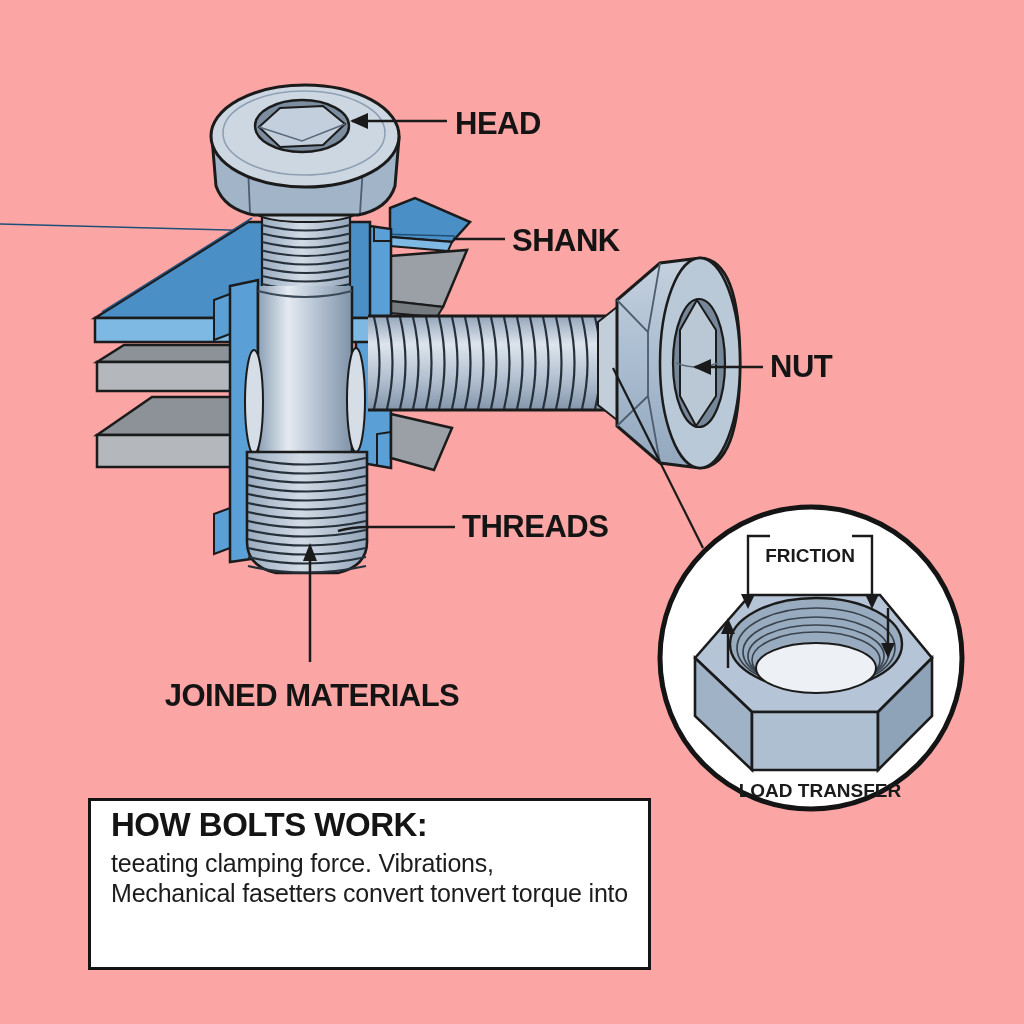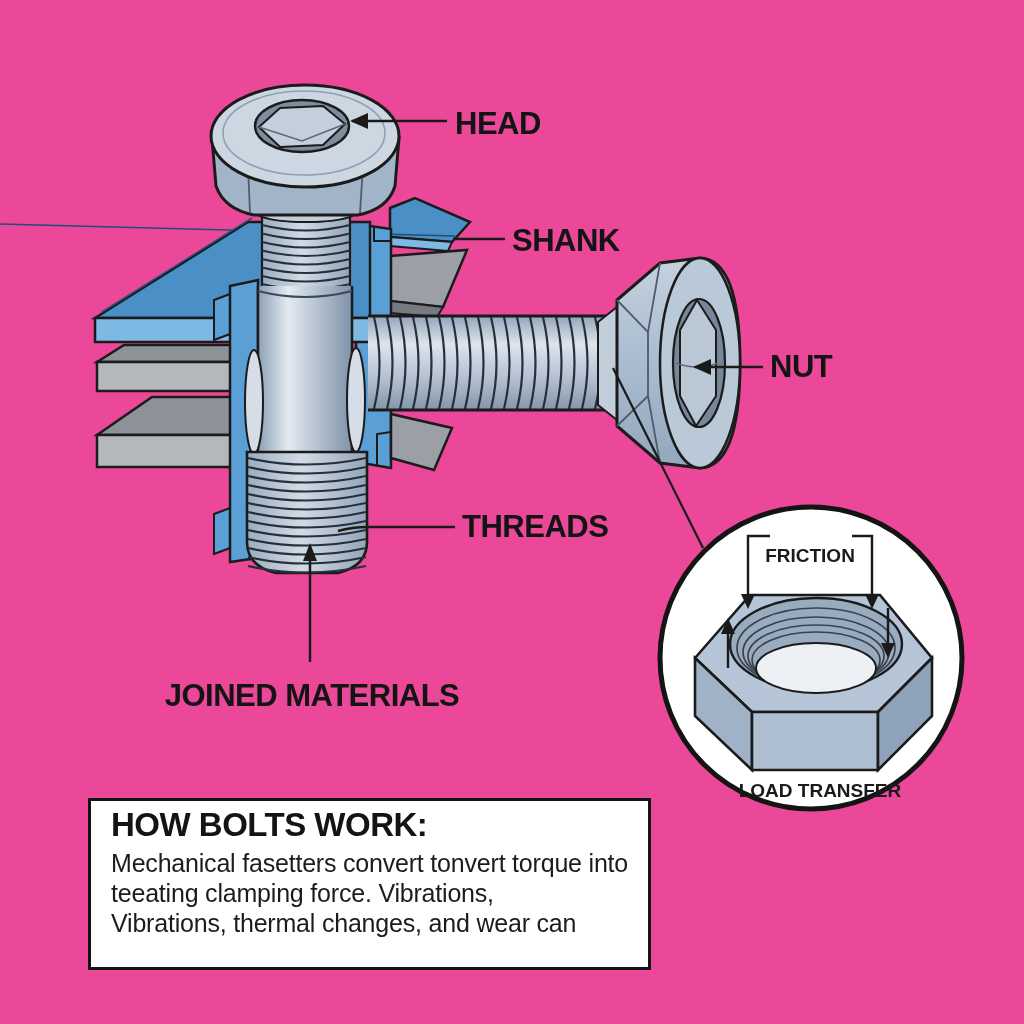--- a/index.html
+++ b/index.html
@@ -1,17 +1,17 @@
 <!DOCTYPE html>
 <html><head>
 <meta charset="utf-8">
 <style>
   html,body{margin:0;padding:0;background:#ffffff;}
   .canvas{
-    position:relative;width:1024px;height:1024px;background:#ec4899;overflow:hidden;
+    position:relative;width:1024px;height:1024px;background:#fca5a5;overflow:hidden;
     font-family:"Liberation Sans", sans-serif;
   }
   svg{position:absolute;left:0;top:0;}
   .part-label{
     font-family:"Liberation Sans", sans-serif;
     font-weight:bold;font-size:31px;fill:#141414;letter-spacing:-0.5px;
   }
   .inset-label{
     font-family:"Liberation Sans", sans-serif;
     font-weight:bold;font-size:19px;fill:#1a1a1a;letter-spacing:0px;
@@ -223,18 +223,17 @@
       <polygon points="888,658 881,643 895,643" fill="#1a1a1a" stroke="none"></polygon>
     </g>
 
     <text class="inset-label" x="810" y="562" text-anchor="middle">FRICTION</text>
     <text class="inset-label" x="820" y="797" text-anchor="middle">LOAD TRANSFER</text>
   </g>
 </svg>
 
   <div class="info-box">
     <div class="info-title">HOW BOLTS WORK:</div>
+    <div class="info-line">teeating clamping force. Vibrations,</div>
     <div class="info-line">Mechanical fasetters convert tonvert torque into</div>
-    <div class="info-line">teeating clamping force. Vibrations,</div>
-    <div class="info-line">Vibrations, thermal changes, and wear can</div>
   </div>
 
 </div>
 
 </body></html>

